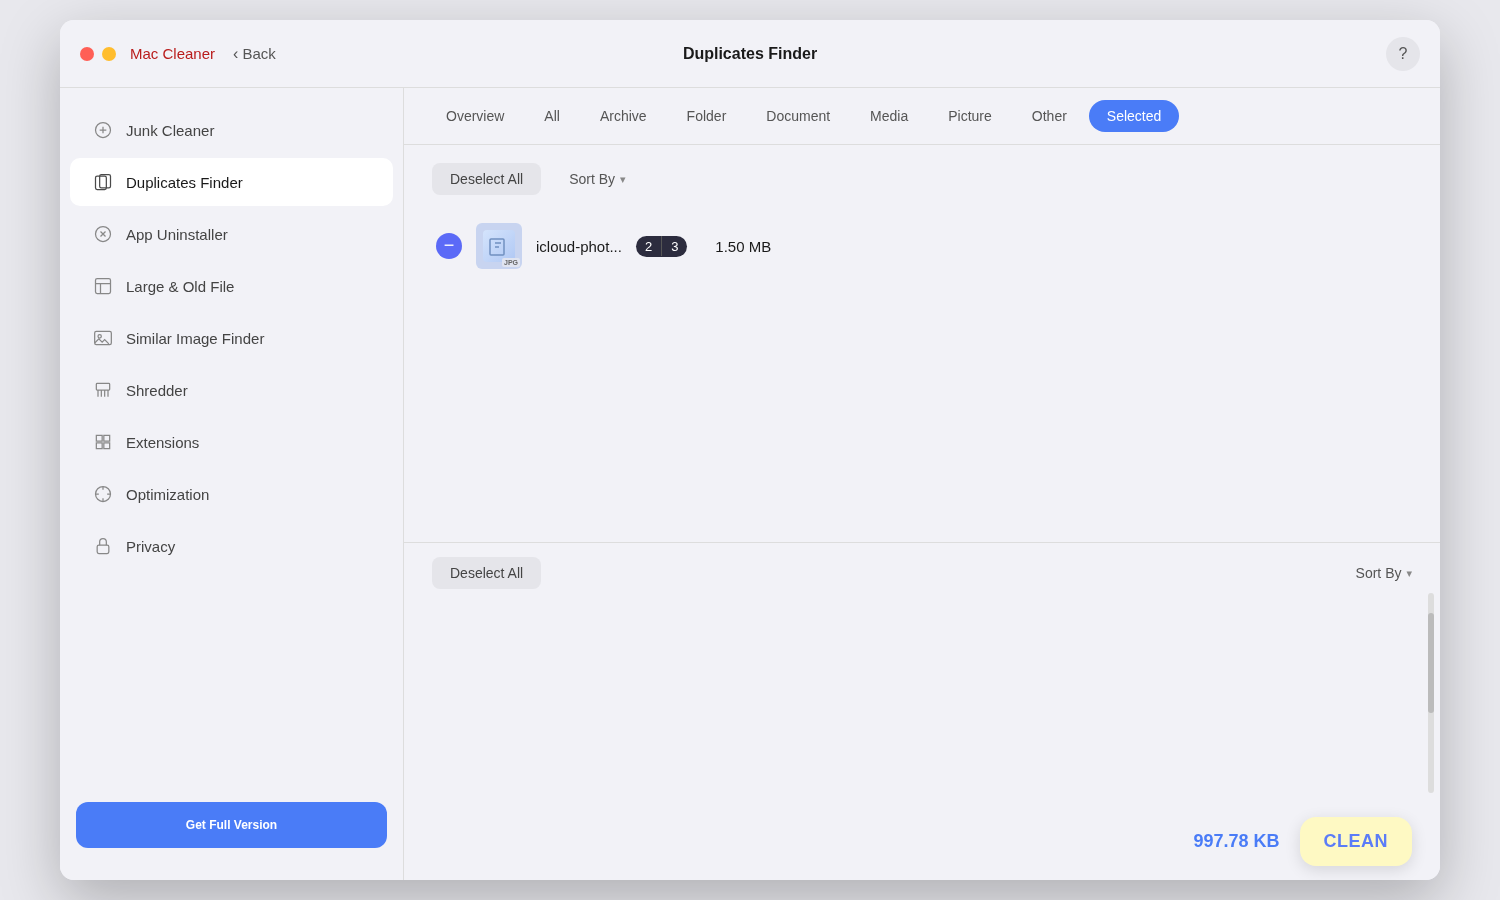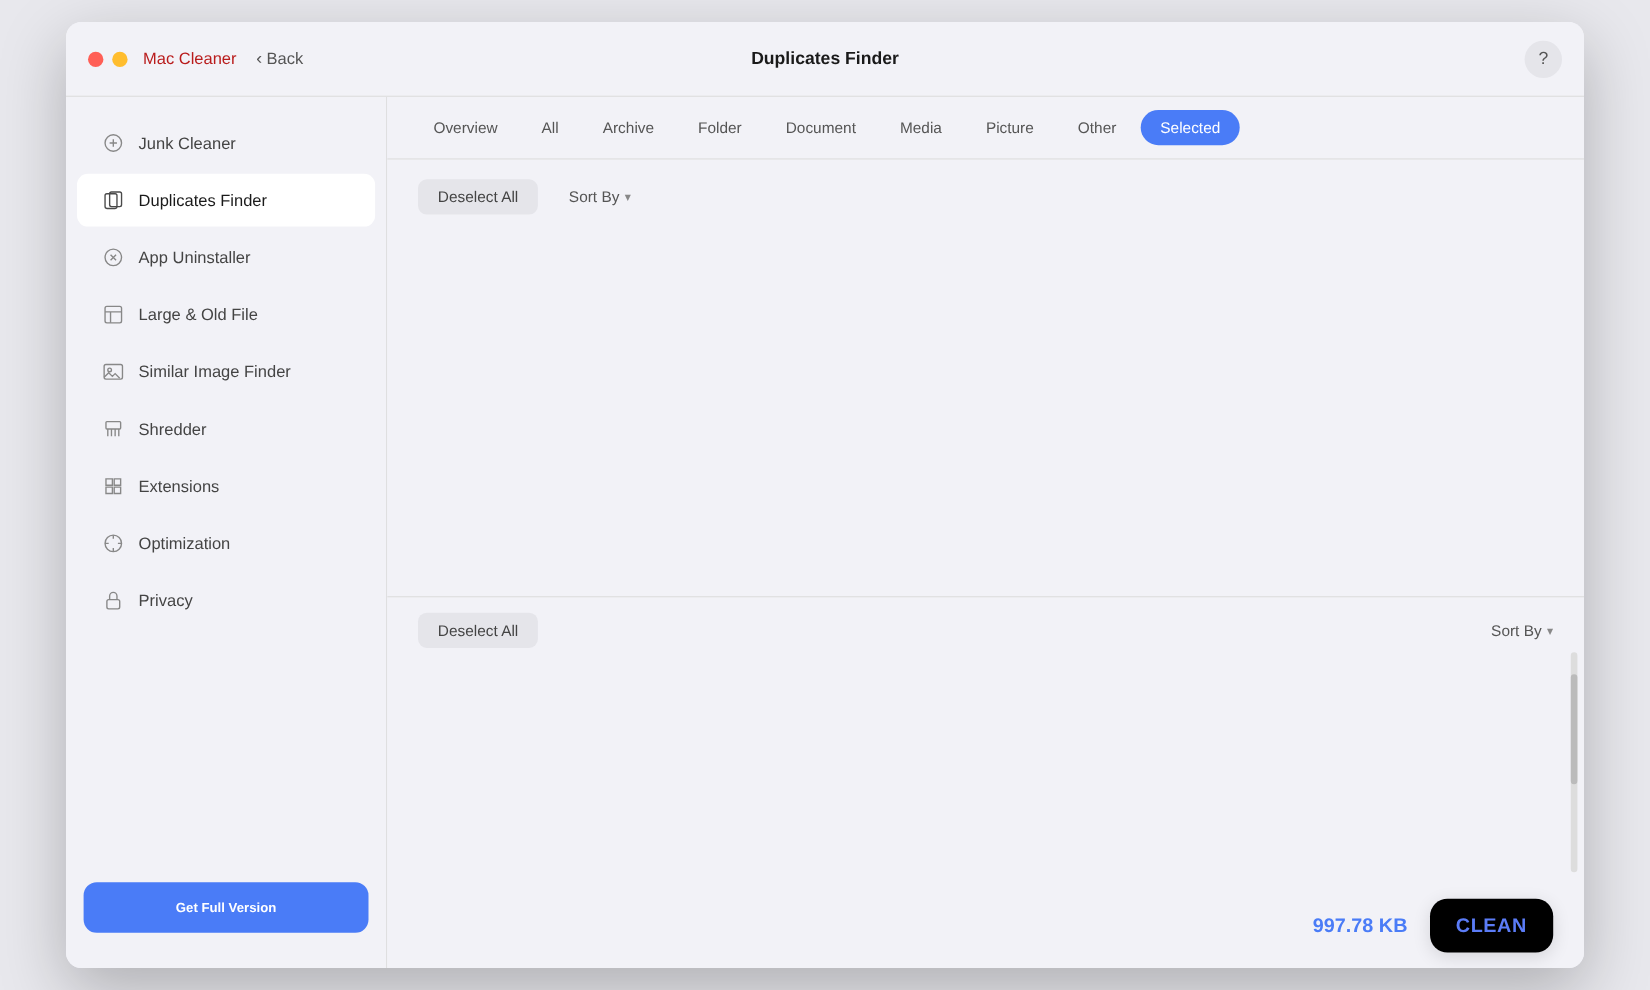--- a/index.html
+++ b/index.html
@@ -91,21 +91,21 @@
       font-weight: 500;
     }
     
     .body {
       display: flex;
       flex: 1;
       overflow: hidden;
     }
     
     .sidebar {
-      width: 292px;
+      width: 344px;
       background: #f2f2f7;
       display: flex;
       flex-direction: column;
       padding: 16px 0;
       border-right: 1px solid #ddd;
       flex-shrink: 0;
     }
     .sidebar-item {
       display: flex;
       align-items: center;
@@ -356,21 +356,21 @@
       padding: 14px 28px;
       gap: 20px;
       flex-shrink: 0;
     }
     .footer-size {
       font-size: 18px;
       font-weight: 700;
       color: #4a7cf7;
     }
     .clean-btn-wrap {
-      background: #000000;
+      background: #fef9c3;
       border-radius: 16px;
       box-shadow: 0 4px 16px rgba(0,0,0,0.12);
       padding: 14px 24px;
     }
     .clean-btn {
       font-size: 18px;
       font-weight: 700;
       color: #5b7cf7;
       background: none;
       border: none;
@@ -512,20 +512,41 @@
 
         <div class="section-top">
           <div class="section-header">
             <button class="deselect-btn">Deselect All</button>
             <div class="sort-by">
               <span>Sort By</span>
               <span class="sort-arrow">▾</span>
             </div>
           </div>
 
+          <div class="file-row">
+            <button class="file-minus-btn"></button>
+            <div class="file-thumb">
+              <div class="file-thumb-img">
+                <svg width="24" height="24" viewBox="0 0 24 24" fill="none" stroke="#7090c0" stroke-width="1.5">
+                  <rect x="3" y="5" width="14" height="16" rx="1"></rect>
+                  <path d="M8 9h6M8 13h4"></path>
+                </svg>
+              </div>
+              <span class="file-thumb-label">JPG</span>
+            </div>
+            <span class="file-name">icloud-phot...</span>
+            <div class="file-badges">
+              <div class="badge-count">
+                <span class="badge-num">2</span>
+                <div class="badge-divider"></div>
+                <span class="badge-num">3</span>
+              </div>
+            </div>
+            <span class="file-size">1.50 MB</span>
+          </div>
         </div>
 
         <div class="section-bottom">
           <div class="section-header-bottom">
             <button class="deselect-btn">Deselect All</button>
             <div class="sort-by">
               <span>Sort By</span>
               <span class="sort-arrow">▾</span>
             </div>
           </div>

